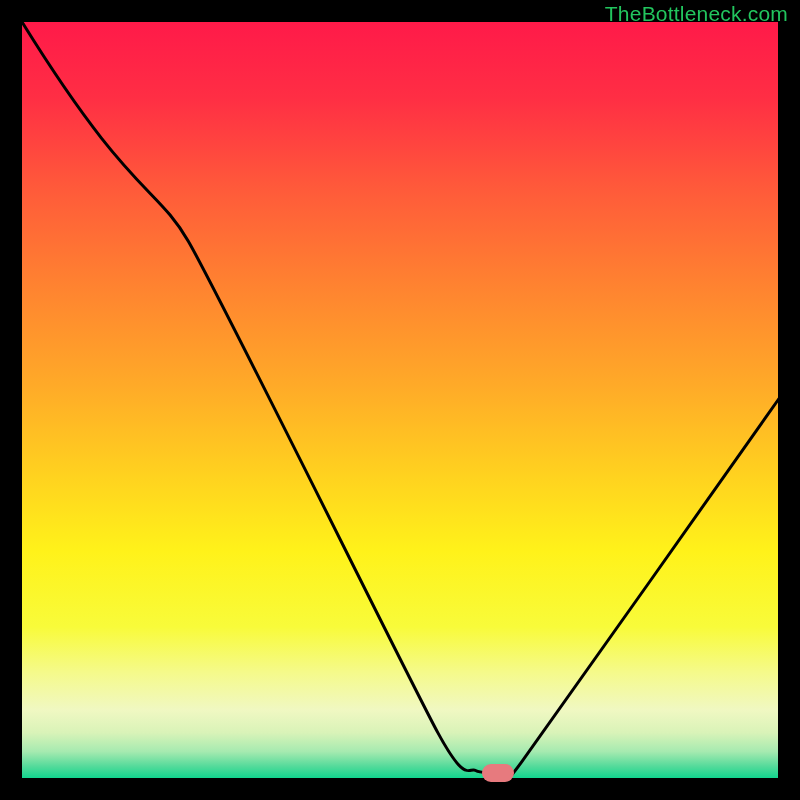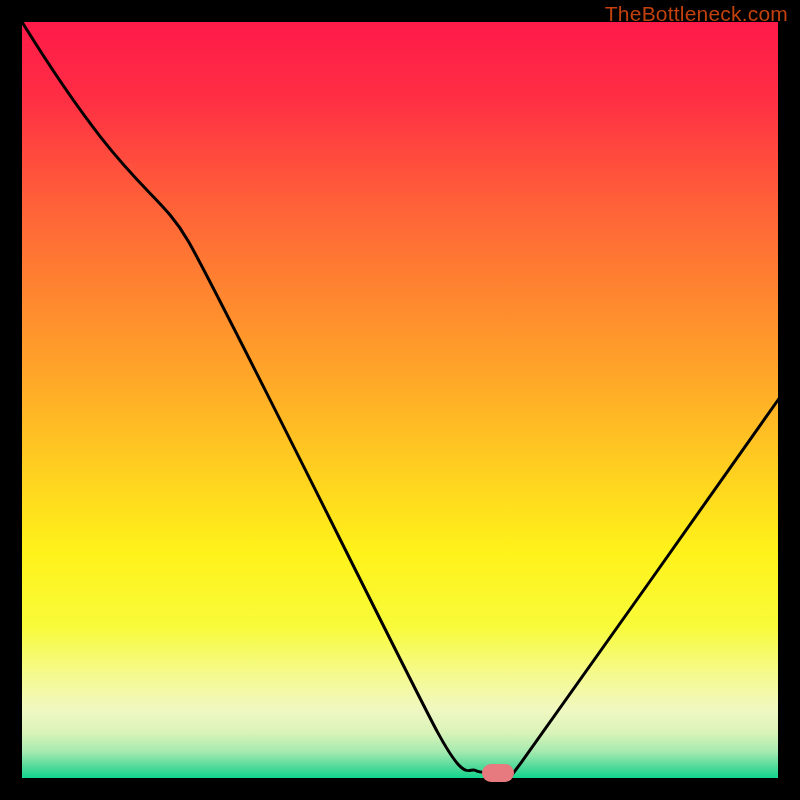--- a/index.html
+++ b/index.html
@@ -8,21 +8,21 @@
     height: 800px;
     background: #000;
     position: relative;
     font-family: Arial, sans-serif;
     overflow: hidden;
   }
   .watermark {
     position: absolute;
     top: 2px;
     right: 12px;
-    color: #c2410c;
+    color: #22c55e;
     font-size: 21px;
     font-weight: 500;
     z-index: 10;
     letter-spacing: 0.2px;
   }
   .plot-area {
     position: absolute;
     left: 22px;
     top: 22px;
     width: 756px;

